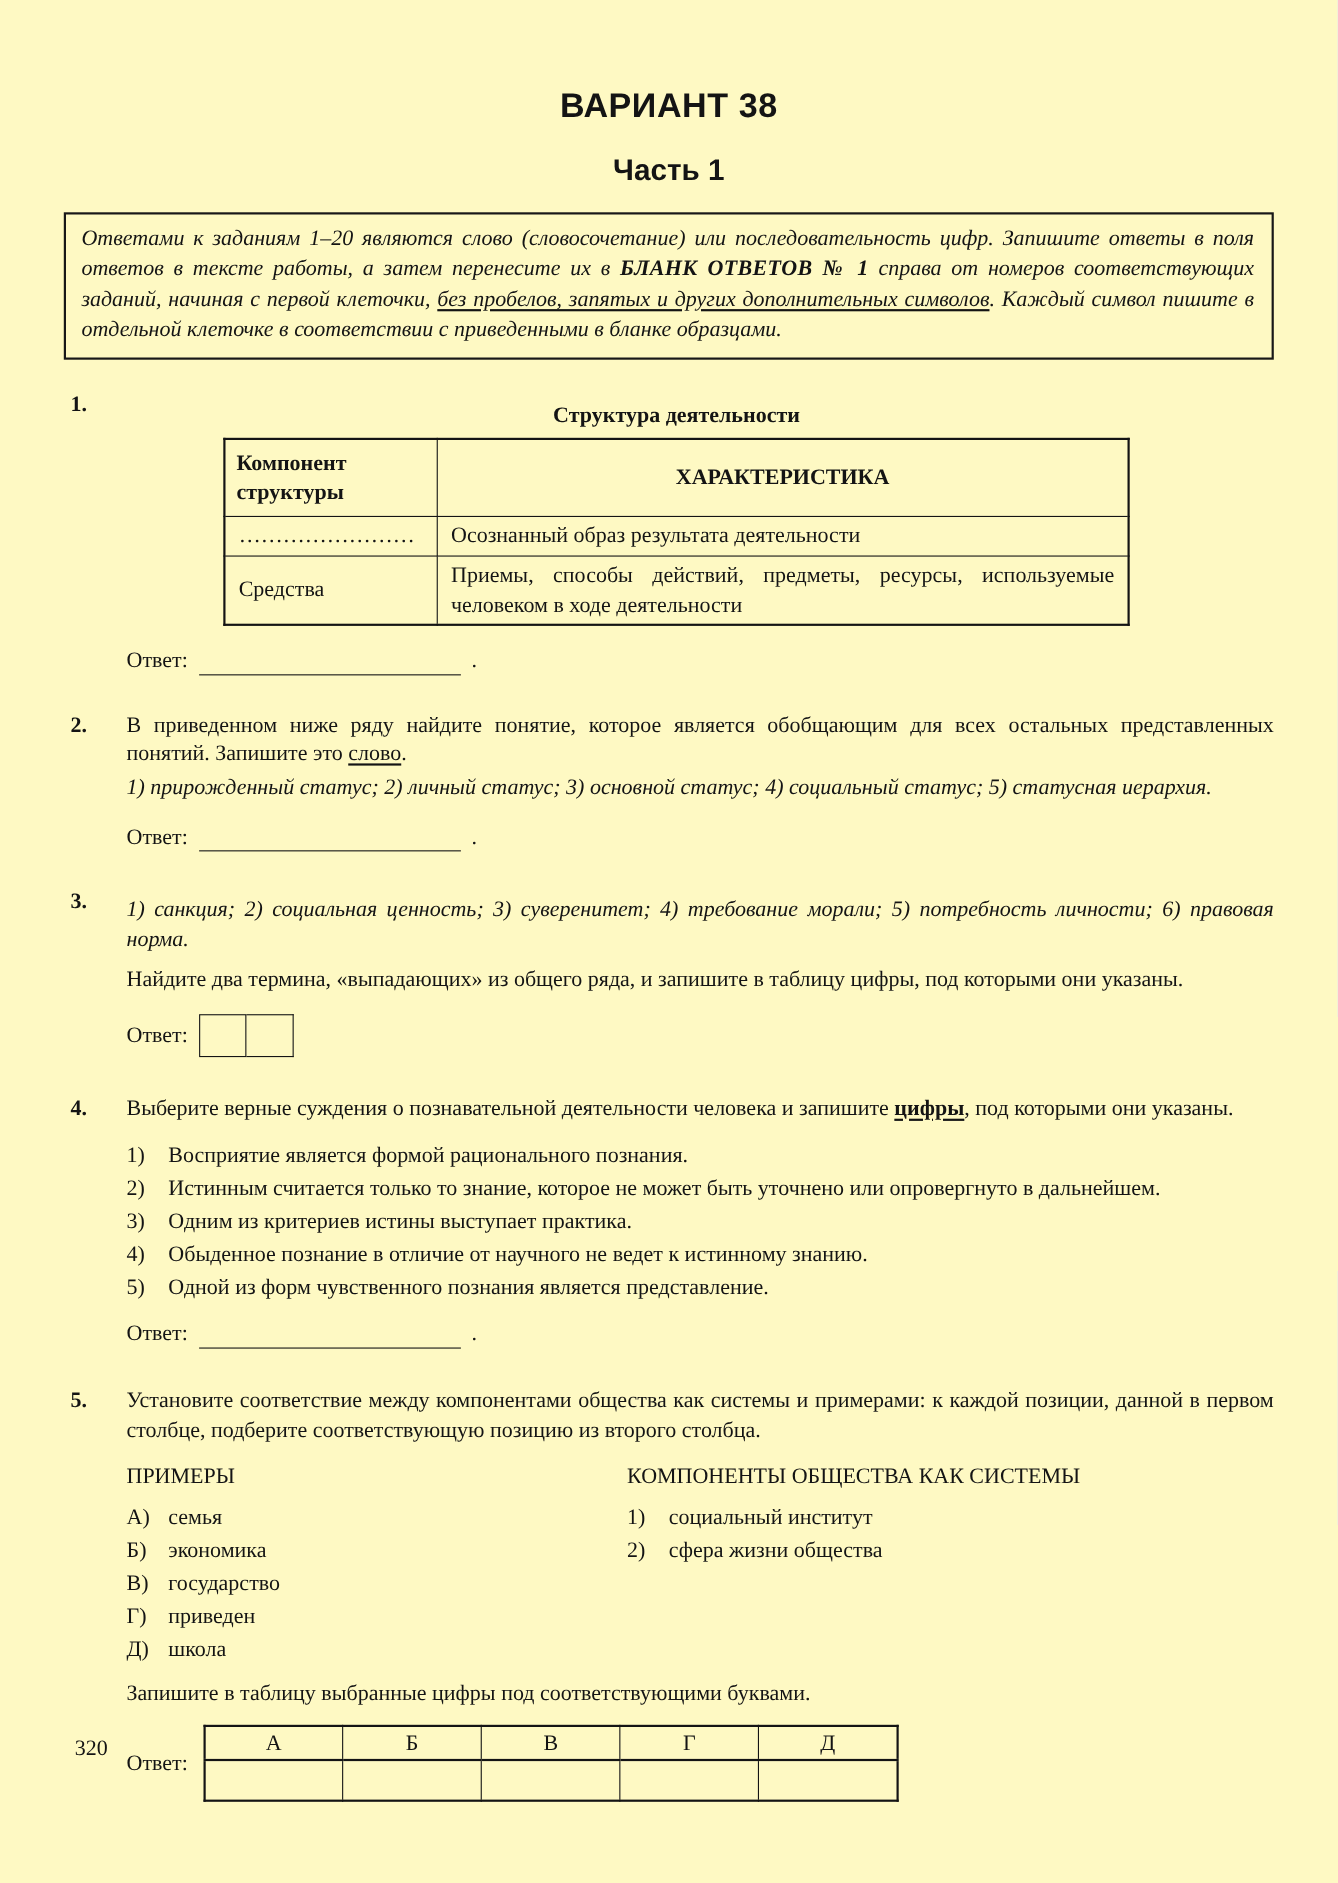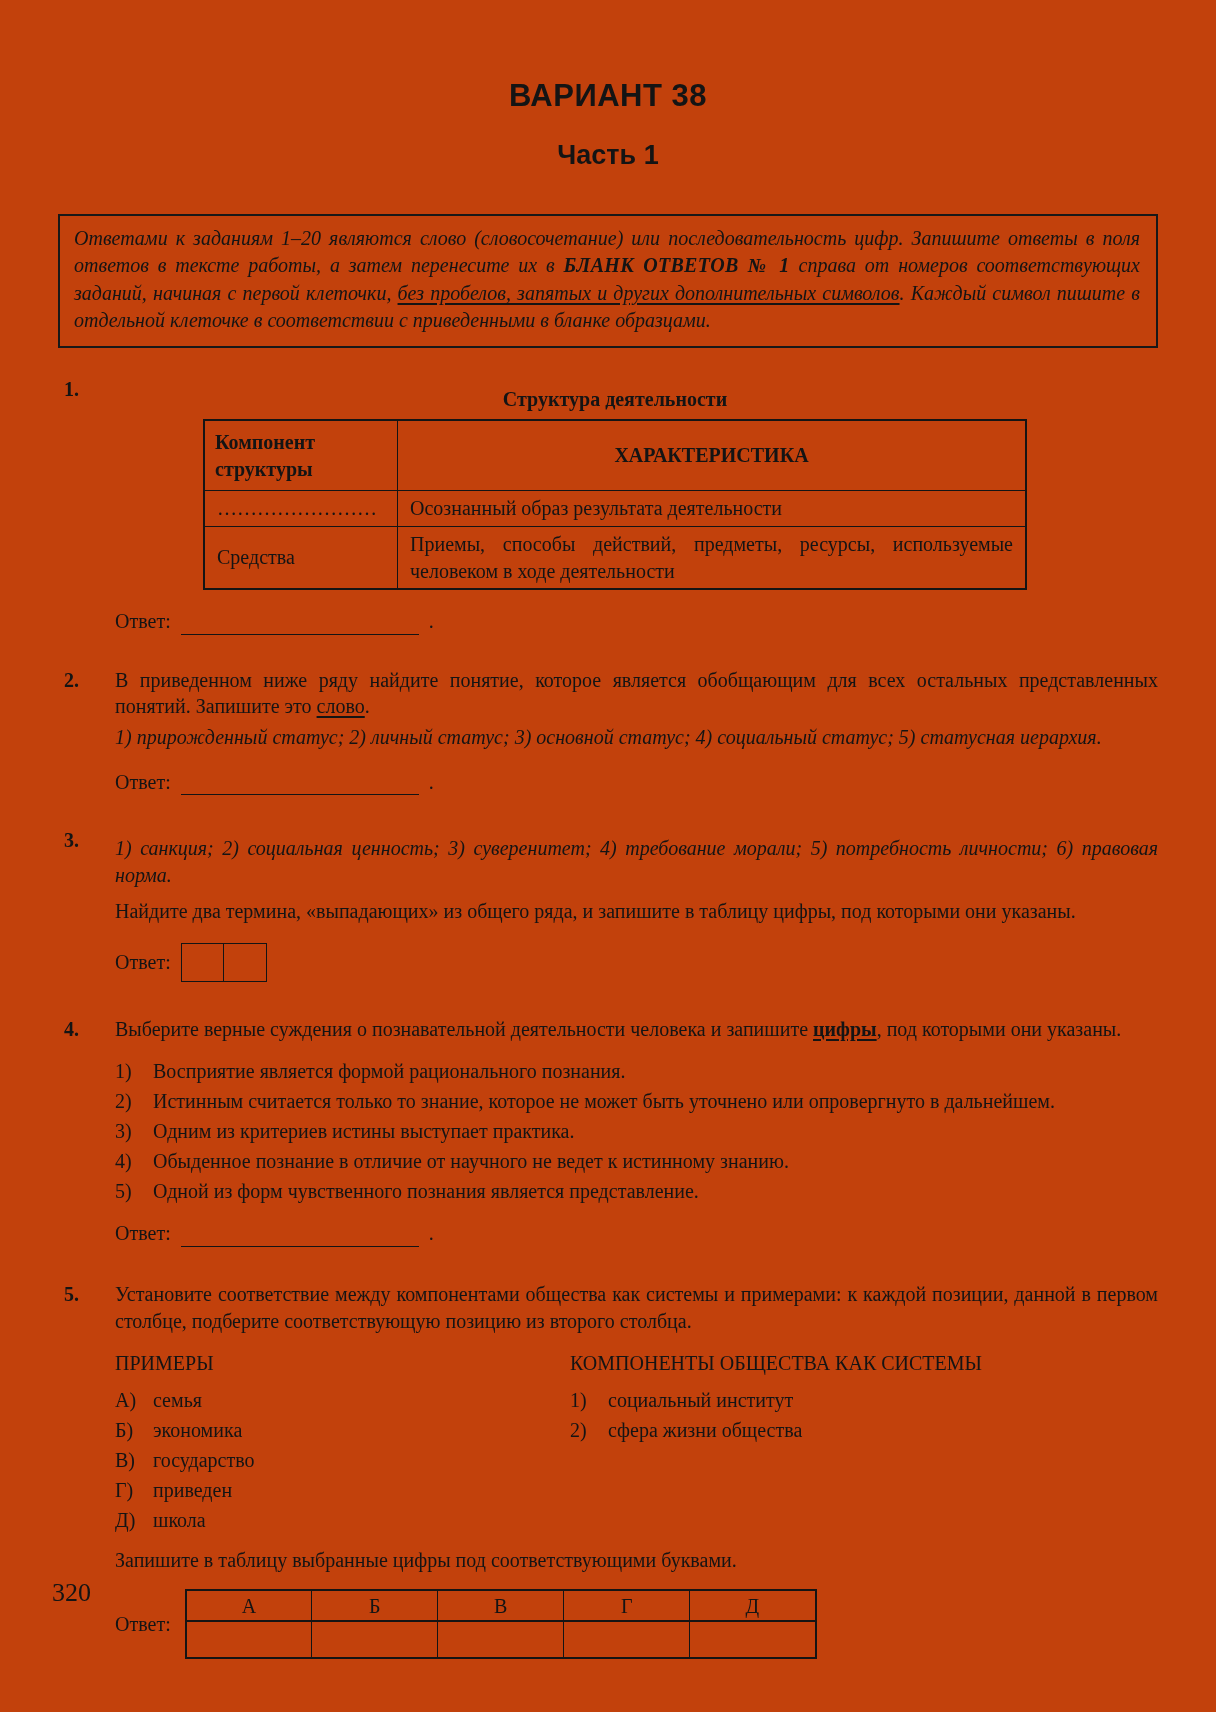--- a/index.html
+++ b/index.html
@@ -1,41 +1,41 @@
 <!DOCTYPE html>
 <html lang="ru"><head>
 <meta charset="utf-8">
 <style>
   html,body{margin:0;padding:0;background:#e9e9e9;}
   .page{
     position:relative;
     width:1216px;height:1712px;
     margin:0 auto;
-    background:#c2410c;
+    background:#fef9c3;
     font-family:"Liberation Serif", serif;
     color:#141414;
     overflow:hidden;
   }
   .content{padding:0 58px;}
 
   h1.variant{
     margin:0;padding-top:78px;
     text-align:center;
     font-family:"Liberation Sans", sans-serif;
     font-weight:bold;font-size:31px;letter-spacing:.5px;
   }
   h2.part{
     margin:0;padding-top:26px;
     text-align:center;
     font-family:"Liberation Sans", sans-serif;
     font-weight:bold;font-size:27px;
   }
 
   .instruction-box{
-    margin-top:43px;
+    margin-top:22px;
     border:2.5px solid #181818;
     padding:9px 16px 11px 14px;
     font-style:italic;
     font-size:20px;
     line-height:1.37;
     text-align:justify;
   }
   .instruction-box b{letter-spacing:.3px;}
   .u{text-decoration:underline;text-underline-offset:3px;}
 
@@ -85,22 +85,22 @@
   .mi-text{flex:1;}
 
   
   .answer-table-row{display:flex;align-items:center;gap:14px;margin-top:16px;}
   table.t5{border-collapse:collapse;border:2.5px solid #141414;}
   table.t5 th,table.t5 td{border:1.8px solid #141414;width:126px;box-sizing:border-box;}
   table.t5 th{height:31px;font-weight:normal;font-size:20px;text-align:center;border-bottom-width:2.4px;}
   table.t5 td{height:37px;}
 
   .page-number{
-    position:absolute;left:52px;top:1578px;
-    font-size:26px;
+    position:absolute;left:68px;top:1578px;
+    font-size:20px;
   }
 </style>
 </head>
 <body>
 
 <div class="page">
   <div class="content">
 
     <h1 class="variant">ВАРИАНТ 38</h1>
     <h2 class="part">Часть 1</h2>

